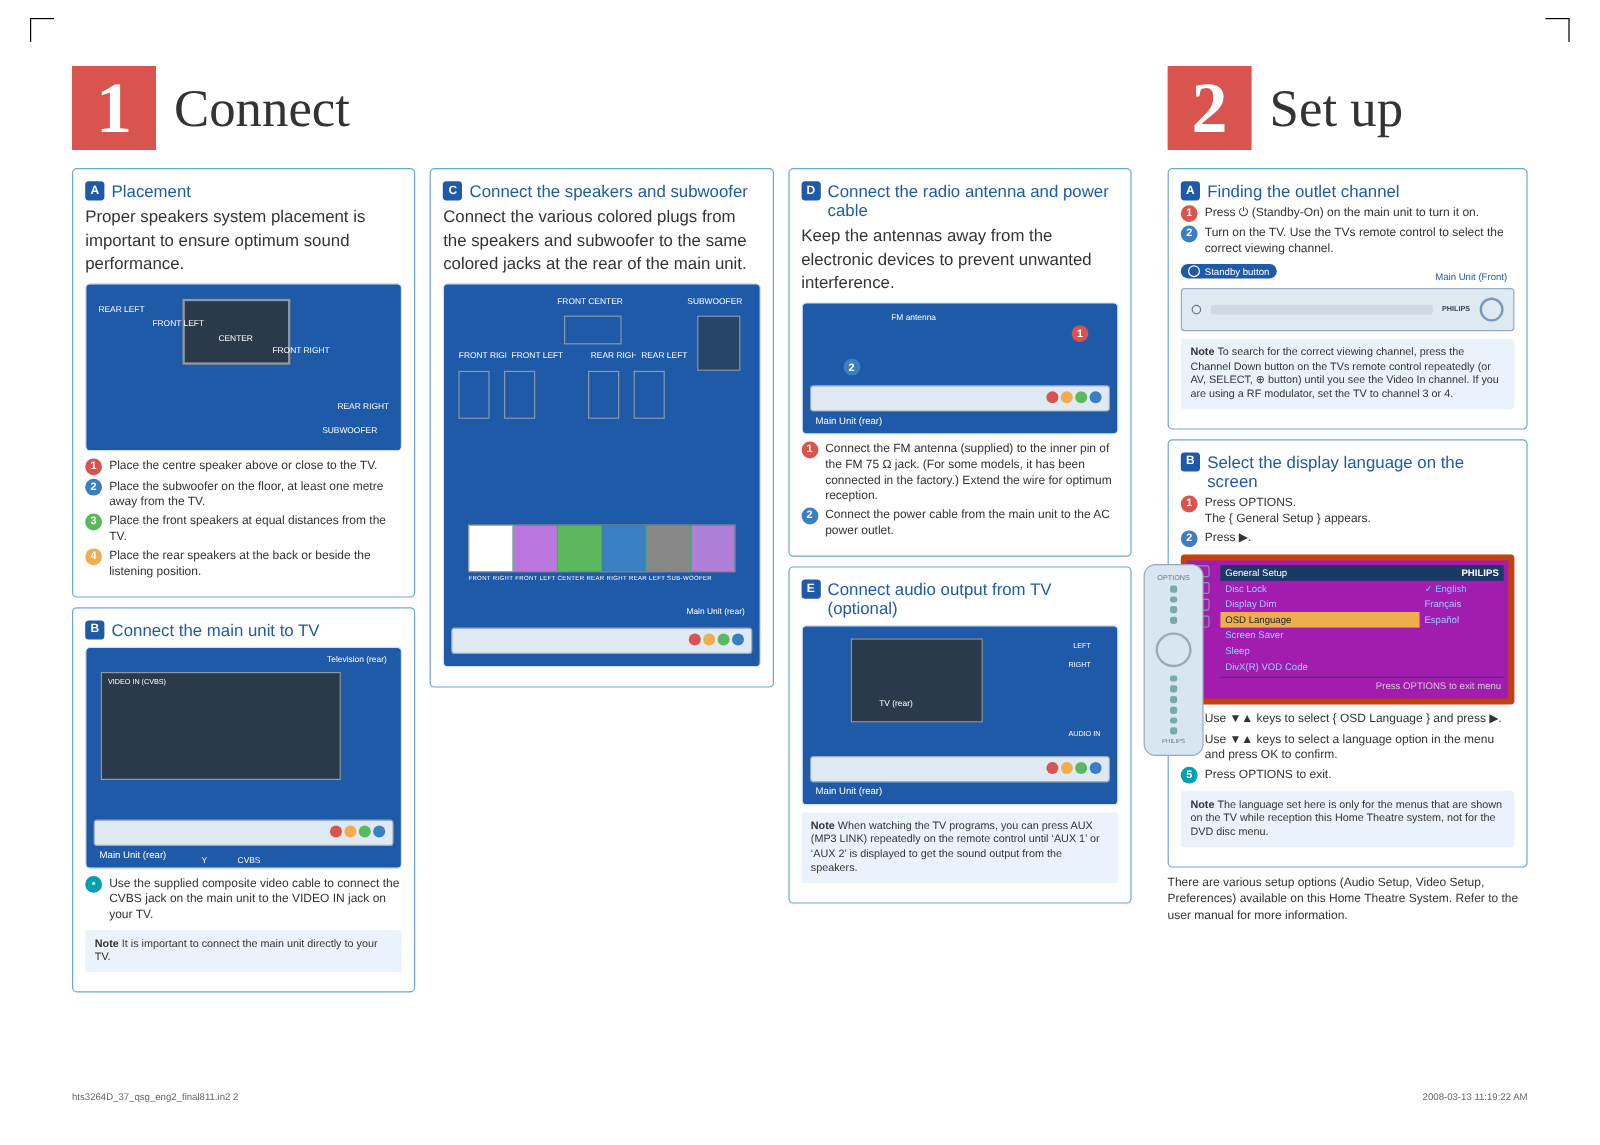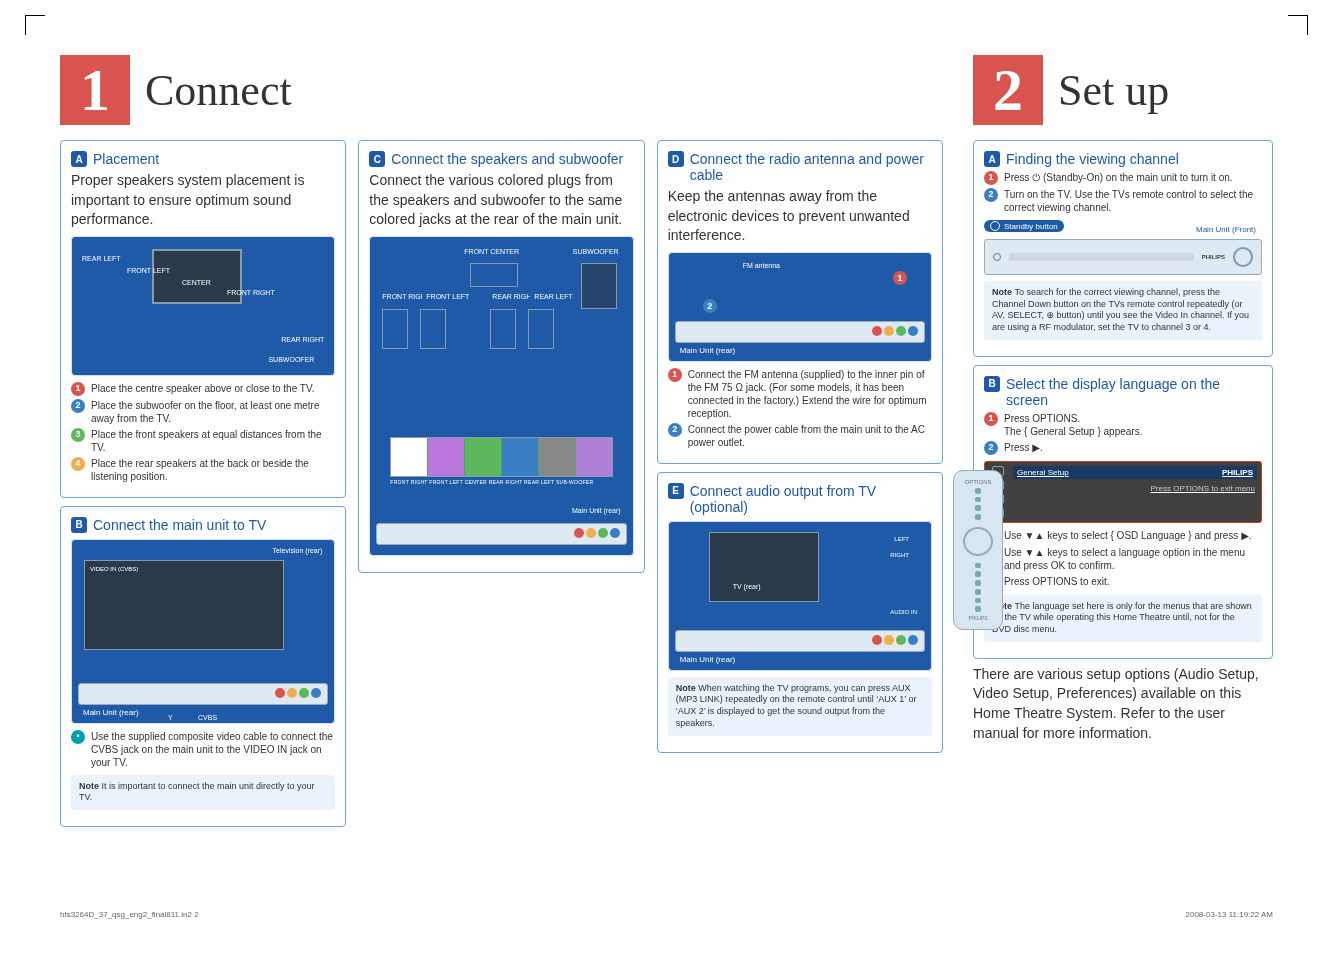--- a/index.html
+++ b/index.html
@@ -110,40 +110,40 @@
   .remote {
     width:50px; height:160px;
     background:#d8e6f2; border:1px solid #9ab; border-radius:10px;
     position:absolute; right:-60px; top:330px;
     display:flex; flex-direction:column; align-items:center; padding:8px 4px; gap:3px;
   }
   .remote .btn{width:6px;height:6px;background:#7aa;border-radius:2px;}
   .remote .wheel{width:30px;height:30px;border:2px solid #9ab;border-radius:50%;margin:4px 0;}
   
   .osd {
-    background:#404040; color:#fff;
-    border:1px solid #c2410c; border-radius:3px;
+    background:#a21caf; color:#fff;
+    border:5px solid #c2410c; border-radius:3px;
     font-size:8px; margin:6px 0; padding:4px;
-    display:flex; gap:6px;text-decoration:underline;
+    display:flex; gap:6px;
   }
   .osd .side { width:18px; display:flex; flex-direction:column; gap:4px; align-items:center;}
   .osd .side span{width:12px;height:10px;border:1px solid #89a;border-radius:2px;}
   .osd .mid { flex:1;}
   .osd .hdr{ background:#1a3a66; color:#fff; padding:2px 4px; display:flex; justify-content:space-between;}
   .osd .row{ padding:2px 4px; color:#9cf;}
   .osd .row.sel{ background:#f0ad4e; color:#123;}
   .osd .foot{ text-align:right; color:#ccc; padding:2px; border-top:1px solid #345; margin-top:2px;}
   .footer {
     position:absolute; left:60px; right:60px; bottom:35px;
     display:flex; justify-content:space-between;
     font-size:8px; color:#666;
   }
   .speaker-box{ position:absolute; border:1px solid #89a; background:#1e5aa8; width:26px; height:40px;}
   .tv-box{position:absolute;width:90px;height:55px;background:#2b3a4a;border:2px solid #89a;}
-  .closing{font-size:14px;line-height:1.4;margin-top:6px;}
+  .closing{font-size:10px;line-height:1.4;margin-top:6px;}
   .unit-front {
     background:#dfe9f2;border:1px solid #9ab;border-radius:3px;
     height:36px;margin-top:6px;position:relative;
     display:flex;align-items:center;padding:0 8px;gap:8px;font-size:7px;color:#345;
   }
   .unit-front .disc{flex:1;height:8px;background:#cfd8e2;border-radius:2px;}
   .unit-front .knob{width:20px;height:20px;border:2px solid #7a98b8;border-radius:50%;}
   .standby-lbl{background:#1e5aa8;color:#fff;padding:1px 6px;border-radius:8px;font-size:8px;display:inline-flex;align-items:center;gap:4px;}
   .standby-lbl .dot{width:10px;height:10px;border:1px solid #fff;border-radius:50%;display:inline-block;}
   .mu-lbl{position:absolute;right:6px;top:-14px;color:#1e5aa8;font-size:8px;}
@@ -353,21 +353,21 @@
 
   <div class="half" style="max-width:300px;">
     <div class="big-header">
       <div class="big-num">2</div>
       <div class="big-title">Set up</div>
     </div>
 
     <div class="section-box">
       <div class="sec-head">
         <div class="letter-badge">A</div>
-        <div class="sec-title">Finding the viewing channel</div>
+        <div class="sec-title">Finding the outlet channel</div>
       </div>
       <ol class="steps">
         <li>
             <span class="num-badge nb-red">1</span>
             <span>Press ⏻ (Standby-On) on the main unit to turn it on.</span>
           </li>
         <li>
             <span class="num-badge nb-blue">2</span>
             <span>Turn on the TV. Use the TVs remote control to select the correct viewing channel.</span>
           </li>
@@ -411,39 +411,54 @@
             <span></span>
             <span></span>
             <span></span>
             <span></span>
           </div>
         <div class="mid">
           <div class="hdr">
               <span>General Setup</span>
               <span style="font-weight:bold;">PHILIPS</span>
             </div>
+          <div style="display:flex;">
+            <div style="flex:1;">
+              <div class="row">Disc Lock</div>
+              <div class="row">Display Dim</div>
+              <div class="row sel">OSD Language</div>
+              <div class="row">Screen Saver</div>
+              <div class="row">Sleep</div>
+              <div class="row">DivX(R) VOD Code</div>
+            </div>
+            <div style="width:70px;">
+              <div class="row" style="color:#6cf;">✓ <span>English</span></div>
+              <div class="row">Français</div>
+              <div class="row">Español</div>
+            </div>
+          </div>
           <div class="foot">Press OPTIONS to exit menu</div>
         </div>
       </div>
 
       <ol class="steps">
         <li>
             <span class="num-badge nb-green">3</span>
             <span>Use ▼▲ keys to select { OSD Language } and press ▶.</span>
           </li>
         <li>
             <span class="num-badge nb-orange">4</span>
             <span>Use ▼▲ keys to select a language option in the menu and press OK to confirm.</span>
           </li>
         <li>
             <span class="num-badge nb-teal">5</span>
             <span>Press OPTIONS to exit.</span>
           </li>
       </ol>
-      <div class="note-box"><b>Note</b>&nbsp;<span>The language set here is only for the menus that are shown on the TV while operating this Home Theatre until, not for the DVD disc menu.</span></div>
+      <div class="note-box"><b>Note</b>&nbsp;<span>The language set here is only for the menus that are shown on the TV while reception this Home Theatre system, not for the DVD disc menu.</span></div>
     </div>
 
     <div class="closing">There are various setup options (Audio Setup, Video Setup, Preferences) available on this Home Theatre System. Refer to the user manual for more information.</div>
   </div>
 </div>
 
 <div class="footer">
   <span>hts3264D_37_qsg_eng2_final811.in2   2</span>
   <span>2008-03-13   11:19:22 AM</span>
 </div>

